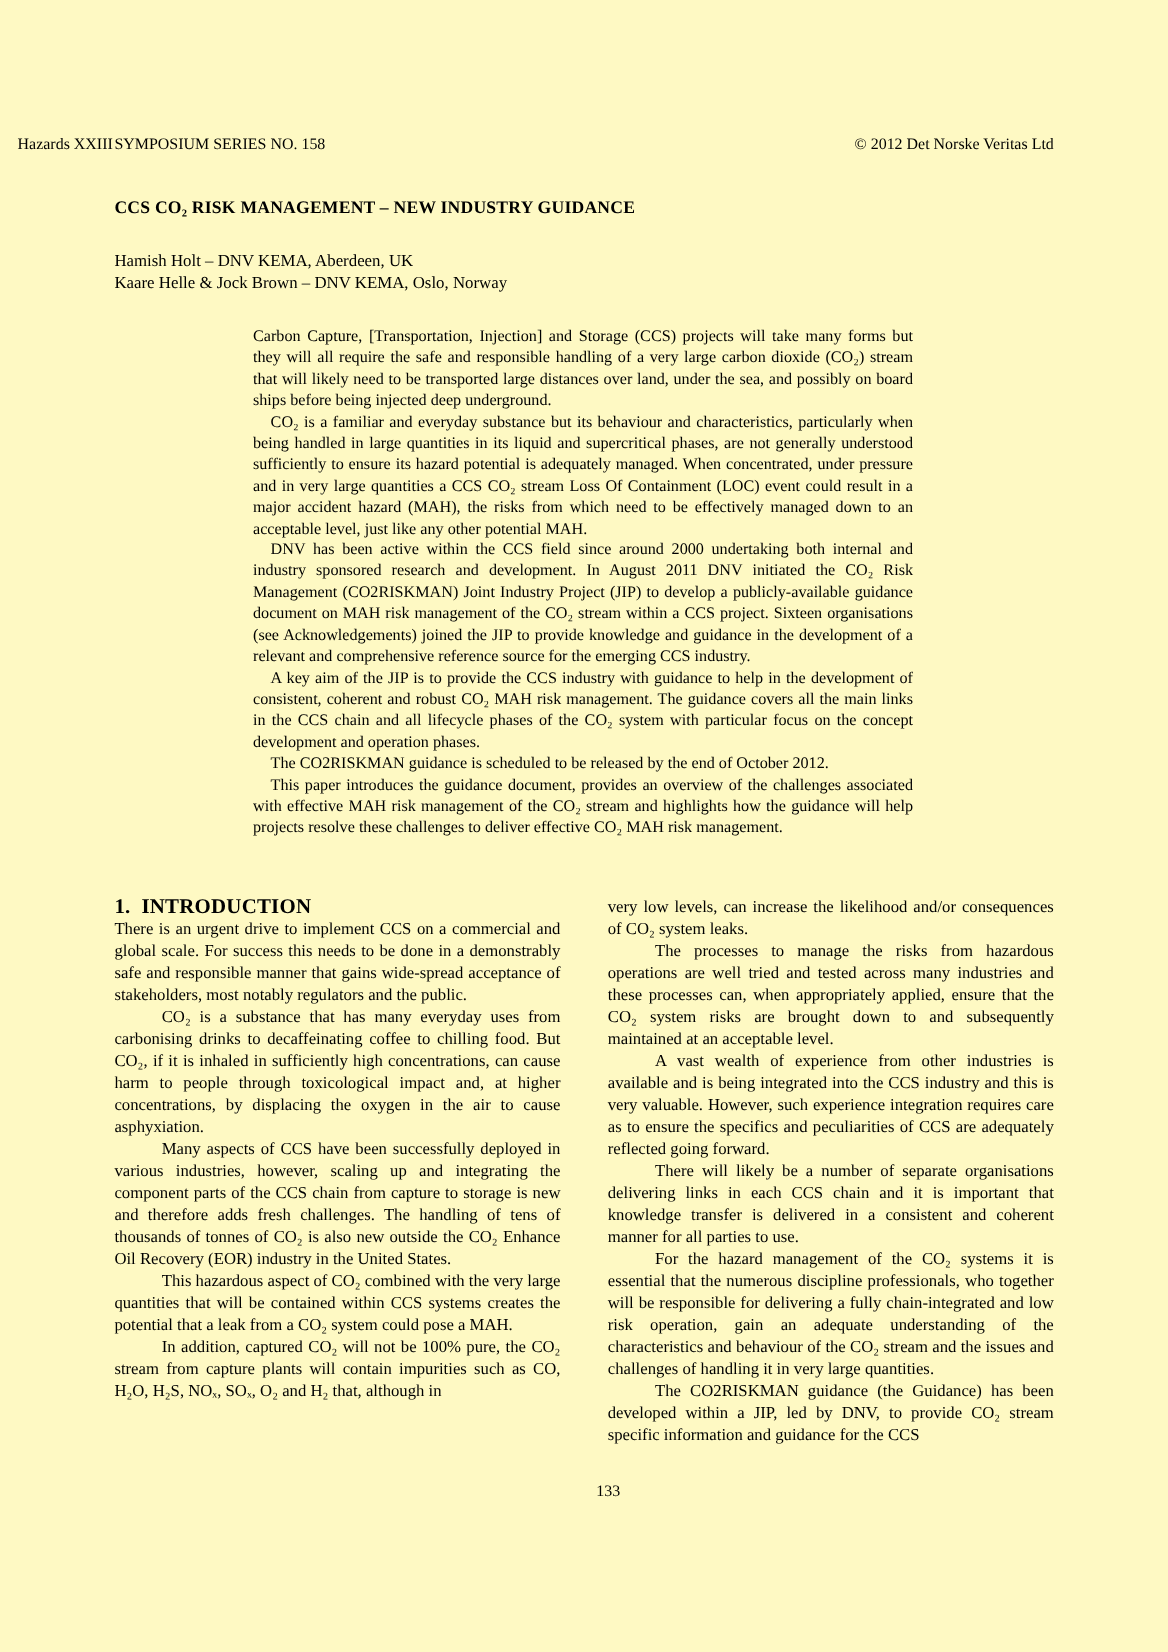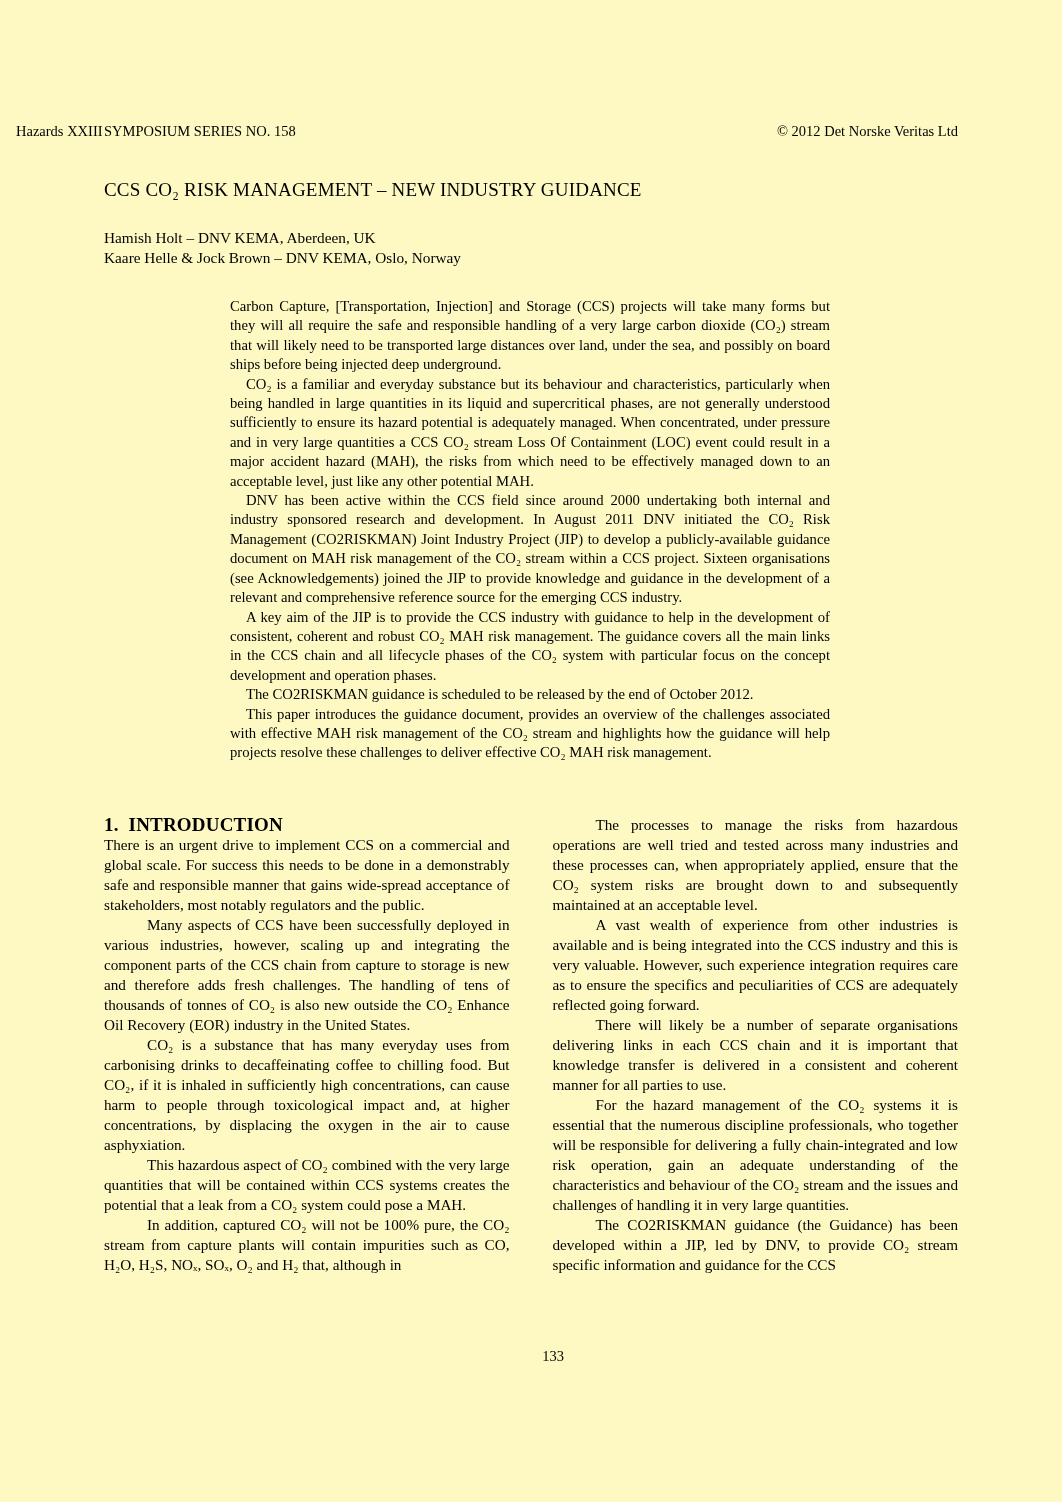--- a/index.html
+++ b/index.html
@@ -19,22 +19,22 @@
     display: flex;
     justify-content: space-between;
     align-items: baseline;
     margin: 0 104px;
     font-size: 14.5px;
     line-height: 17px;
   }
   .header .center { position: absolute; left: 16px; right: 0; }
   .title {
     margin: 38px 104px 0 104px;
-    font-size: 19px;
-    font-weight: normal;
+    font-size: 16px;
+    font-weight: bold;
     letter-spacing: 0.2px;
     line-height: 23px;
   }
   .authors {
     margin: 27px 104px 0 104px;
     font-size: 15.3px;
     line-height: 20px;
   }
   .abstract {
     margin: 29px 16px 0 230px;
@@ -93,26 +93,27 @@
     <p class="indent">DNV has been active within the CCS field since around 2000 undertaking both internal and industry sponsored research and development. In August 2011 DNV initiated the CO₂ Risk Management (CO2RISKMAN) Joint Industry Project (JIP) to develop a publicly-available guidance document on MAH risk management of the CO₂ stream within a CCS project. Sixteen organisations (see Acknowledgements) joined the JIP to provide knowledge and guidance in the development of a relevant and comprehensive reference source for the emerging CCS industry.</p>
     <p class="indent">A key aim of the JIP is to provide the CCS industry with guidance to help in the development of consistent, coherent and robust CO₂ MAH risk management. The guidance covers all the main links in the CCS chain and all lifecycle phases of the CO₂ system with particular focus on the concept development and operation phases.</p>
     <p class="indent">The CO2RISKMAN guidance is scheduled to be released by the end of October 2012.</p>
     <p class="indent">This paper introduces the guidance document, provides an overview of the challenges associated with effective MAH risk management of the CO₂ stream and highlights how the guidance will help projects resolve these challenges to deliver effective CO₂ MAH risk management.</p>
   </div>
 
   <div class="columns">
     <div class="col">
       <h2>1.&nbsp; INTRODUCTION</h2>
       <p>There is an urgent drive to implement CCS on a commercial and global scale. For success this needs to be done in a demonstrably safe and responsible manner that gains wide-spread acceptance of stakeholders, most notably regulators and the public.</p>
+      <p class="indent">CO₂ is a substance that has many everyday uses from carbonising drinks to decaffeinating coffee to chilling food. But CO₂, if it is inhaled in sufficiently high concentrations, can cause harm to people through toxicological impact and, at higher concentrations, by displacing the oxygen in the air to cause asphyxiation.</p>
       <p class="indent">Many aspects of CCS have been successfully deployed in various industries, however, scaling up and integrating the component parts of the CCS chain from capture to storage is new and therefore adds fresh challenges. The handling of tens of thousands of tonnes of CO₂ is also new outside the CO₂ Enhance Oil Recovery (EOR) industry in the United States.</p>
-      <p class="indent">CO₂ is a substance that has many everyday uses from carbonising drinks to decaffeinating coffee to chilling food. But CO₂, if it is inhaled in sufficiently high concentrations, can cause harm to people through toxicological impact and, at higher concentrations, by displacing the oxygen in the air to cause asphyxiation.</p>
       <p class="indent">This hazardous aspect of CO₂ combined with the very large quantities that will be contained within CCS systems creates the potential that a leak from a CO₂ system could pose a MAH.</p>
       <p class="indent">In addition, captured CO₂ will not be 100% pure, the CO₂ stream from capture plants will contain impurities such as CO, H₂O, H₂S, NOₓ, SOₓ, O₂ and H₂ that, although in</p>
     </div>
     <div class="col">
+      <p>very low levels, can increase the likelihood and/or consequences of CO₂ system leaks.</p>
       <p class="indent">The processes to manage the risks from hazardous operations are well tried and tested across many industries and these processes can, when appropriately applied, ensure that the CO₂ system risks are brought down to and subsequently maintained at an acceptable level.</p>
       <p class="indent">A vast wealth of experience from other industries is available and is being integrated into the CCS industry and this is very valuable. However, such experience integration requires care as to ensure the specifics and peculiarities of CCS are adequately reflected going forward.</p>
       <p class="indent">There will likely be a number of separate organisations delivering links in each CCS chain and it is important that knowledge transfer is delivered in a consistent and coherent manner for all parties to use.</p>
       <p class="indent">For the hazard management of the CO₂ systems it is essential that the numerous discipline professionals, who together will be responsible for delivering a fully chain-integrated and low risk operation, gain an adequate understanding of the characteristics and behaviour of the CO₂ stream and the issues and challenges of handling it in very large quantities.</p>
       <p class="indent">The CO2RISKMAN guidance (the Guidance) has been developed within a JIP, led by DNV, to provide CO₂ stream specific information and guidance for the CCS</p>
     </div>
   </div>
 
   <div class="page-number">133</div>
 

